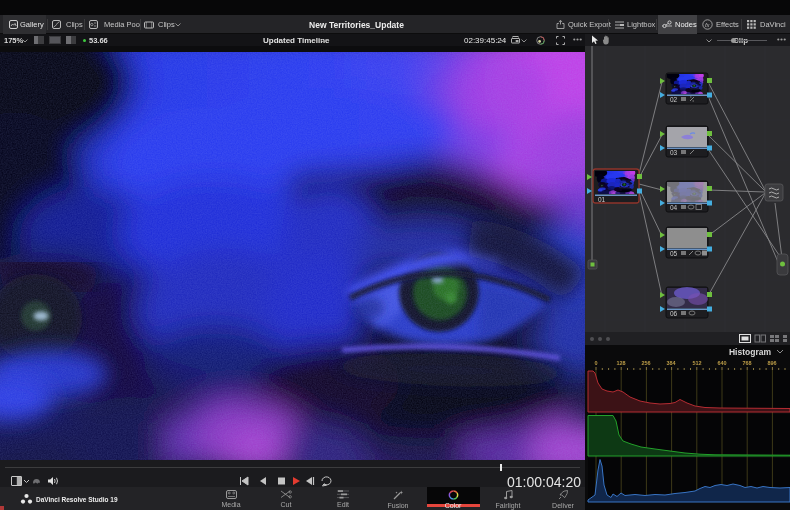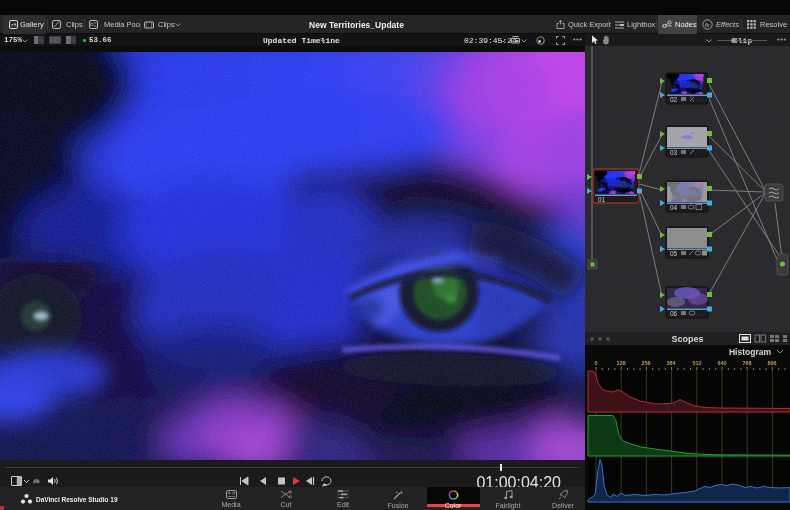--- a/index.html
+++ b/index.html
@@ -70,41 +70,41 @@
   <svg class="abs" style="left:662px;top:5px;" width="10" height="9" viewBox="0 0 10 9">
         <circle cx="2.5" cy="6" r="1.6" fill="none" stroke="#e8e8e8" stroke-width="0.8"></circle>
         <circle cx="7.5" cy="2.5" r="1.6" fill="none" stroke="#e8e8e8" stroke-width="0.8"></circle>
         <path d="M3.8 5 L6.3 3.4 M4.1 6 h5.9 M0 6 h0.9" stroke="#e8e8e8" stroke-width="0.7"></path>
       </svg>
   <span class="abs" style="left:675px;top:5px;color:#f0f0f0;">Nodes</span>
   <svg class="abs" style="left:702px;top:4px;" width="11" height="11" viewBox="0 0 11 11">
         <circle cx="5.5" cy="5.5" r="4.7" fill="none" stroke="#b9b9b9" stroke-width="0.8"></circle>
         <text x="2.9" y="7.7" font-size="6" fill="#b9b9b9" font-style="italic" font-family="Liberation Sans">fx</text>
       </svg>
-  <span class="abs" style="left:716px;top:5px;font-style:italic;">Effects</span>
+  <span class="abs" style="left:716px;top:5px;">Effects</span>
   <span class="abs" style="left:741px;top:4px;width:1px;height:11px;background:#3a3a3c;"></span>
   <svg class="abs" style="left:747px;top:5px;" width="9" height="9" viewBox="0 0 9 9">
         <g fill="#b9b9b9">
           <rect x="0" y="0" width="2.2" height="2.2"></rect>
           <rect x="3.3" y="0" width="2.2" height="2.2"></rect>
           <rect x="6.6" y="0" width="2.2" height="2.2"></rect>
           <rect x="0" y="3.3" width="2.2" height="2.2"></rect>
           <rect x="3.3" y="3.3" width="2.2" height="2.2"></rect>
           <rect x="6.6" y="3.3" width="2.2" height="2.2"></rect>
           <rect x="0" y="6.6" width="2.2" height="2.2"></rect>
           <rect x="3.3" y="6.6" width="2.2" height="2.2"></rect>
           <rect x="6.6" y="6.6" width="2.2" height="2.2"></rect>
         </g>
       </svg>
-  <span class="abs" style="left:760px;top:5px;">Resolve</span>
+  <span class="abs" style="left:760px;top:5px;">DaVinci</span>
 </div>
 
 <div class="abs" style="left:0;top:34px;width:585px;height:12px;background:#131316;"></div>
 <div class="abs" style="left:585px;top:34px;width:205px;height:12px;background:#1a1a1d;"></div>
-<div class="abs" style="left:0;top:34px;width:624px;height:12px;font-size:7.5px;color:#dcdcdc;font-family:Liberation Mono, monospace;">
+<div class="abs" style="left:0;top:34px;width:624px;height:12px;font-size:7.5px;color:#dcdcdc;">
   <span class="abs" style="left:4px;top:2px;font-weight:bold;">175%</span>
   <svg class="abs" style="left:22px;top:4.5px;" width="6" height="4" viewBox="0 0 6 4">
         <path d="M0.5 0.5 L3 3 L5.5 0.5" fill="none" stroke="#8e8e8e"></path>
       </svg>
   <span class="abs" style="left:34px;top:2px;width:10px;height:8px;background:#3c3c3f;border-left:4px solid #6e6e72;"></span>
   <span class="abs" style="left:49px;top:2px;width:12px;height:8px;background:#55555a;border:1px solid #3c3c3f;"></span>
   <span class="abs" style="left:66px;top:2px;width:10px;height:8px;background:#3c3c3f;border-left:5px solid #6e6e72;"></span>
   <span class="abs" style="left:83px;top:4.5px;width:3px;height:3px;border-radius:50%;background:#3fca3f;"></span>
   <span class="abs" style="left:89px;top:2px;font-weight:bold;">53.66</span>
   <span class="abs" style="left:263px;top:2px;font-weight:bold;font-size:8px;color:#e2e2e2;">Updated Timeline</span>
@@ -291,21 +291,21 @@
     <g fill="#c4c4c4">
       <path d="M0.5 2 v8 M8 2 L2 6 L8 10 Z" stroke="#c4c4c4" stroke-width="1" fill="#c4c4c4"></path>
       <path d="M26 2 L20 6 L26 10 Z"></path>
       <rect x="38" y="2.5" width="7" height="7"></rect>
       <path d="M53 2 L60 6 L53 10 Z" fill="#e33b30"></path>
       <path d="M66 2 L72 6 L66 10 Z" transform="rotate(180 69 6)"></path>
       <path d="M73.5 2 v8" stroke="#c4c4c4" stroke-width="1.2"></path>
       <path d="M82 6 a4.5 4 0 1 1 2 3.2 M82.5 11 l1.5-2.2 2.4 1.4 Z" fill="none" stroke="#c4c4c4" stroke-width="1"></path>
     </g>
   </svg>
-  <div style="position:absolute;right:24px;top:14px;color:#e4e4e4;font-size:16px;">01:00:04:20</div>
+  <div style="position:absolute;right:4px;top:14px;color:#e4e4e4;font-size:14px;">01:00:04:20</div>
 </div>
 
 <div class="abs" style="left:0;top:487px;width:585px;height:23px;background:#232326;">
   <svg width="13" height="12" viewBox="0 0 13 12" style="position:absolute;left:20px;top:6px;">
     <circle cx="6.5" cy="3" r="2.1" fill="#e8e8e8"></circle>
         <circle cx="3" cy="8.6" r="2.1" fill="#e8e8e8"></circle>
         <circle cx="10" cy="8.6" r="2.1" fill="#e8e8e8"></circle>
   </svg>
   <div style="position:absolute;left:36px;top:9px;color:#ececec;font-size:6.5px;font-weight:bold;">DaVinci Resolve Studio 19</div>
   <div style="position:absolute;left:0;width:4px;height:4px;background:#b03838;top:19px;"></div>
@@ -493,21 +493,20 @@
     <rect x="122" y="246" width="5" height="5" fill="#6fbf3f"></rect>
     <rect x="122" y="260.5" width="5" height="5" fill="#45aee0"></rect>
   </g>
 </svg>
 </div>
 
 <div class="abs" id="scopeshead" style="left:585px;top:332px;width:205px;height:13px;background:#202023;">
   <span style="position:absolute;left:5px;top:4.5px;width:4px;height:4px;border-radius:50%;background:#4e4e52;"></span>
   <span style="position:absolute;left:13px;top:4.5px;width:4px;height:4px;border-radius:50%;background:#4e4e52;"></span>
   <span style="position:absolute;left:21px;top:4.5px;width:4px;height:4px;border-radius:50%;background:#4e4e52;"></span>
-  <div style="position:absolute;left:0;top:2px;width:205px;text-align:center;color:#d6d6d6;font-size:9px;font-weight:bold;">Scopes</div>
   <svg width="48" height="9" viewBox="0 0 48 9" style="position:absolute;right:3px;top:2px;">
     <rect x="0.5" y="0.5" width="11" height="8" fill="none" stroke="#e0e0e0" stroke-width="1"></rect>
     <rect x="2.5" y="2.5" width="7" height="4" fill="#e0e0e0"></rect>
     <rect x="16" y="1" width="4.5" height="7" fill="none" stroke="#77777a"></rect>
     <rect x="22" y="1" width="4.5" height="7" fill="none" stroke="#77777a"></rect>
     <g fill="#77777a">
           <rect x="31" y="1" width="4" height="3"></rect>
           <rect x="36" y="1" width="4" height="3"></rect>
           <rect x="31" y="5" width="4" height="3"></rect>
           <rect x="36" y="5" width="4" height="3"></rect>

